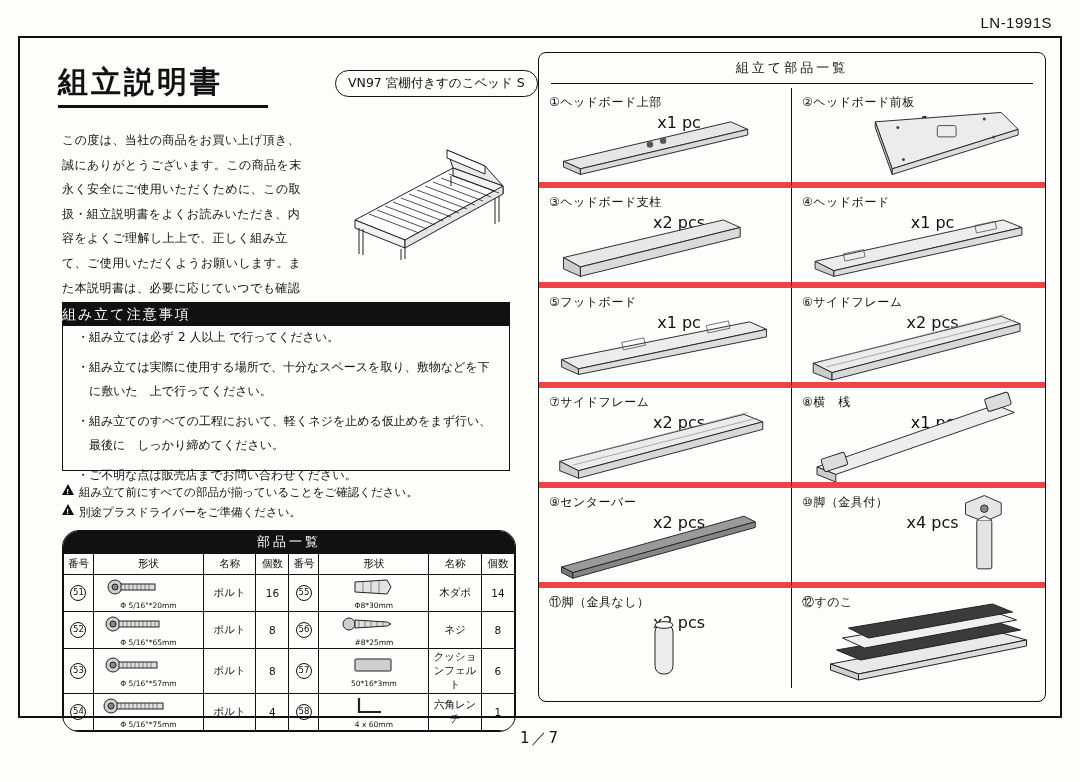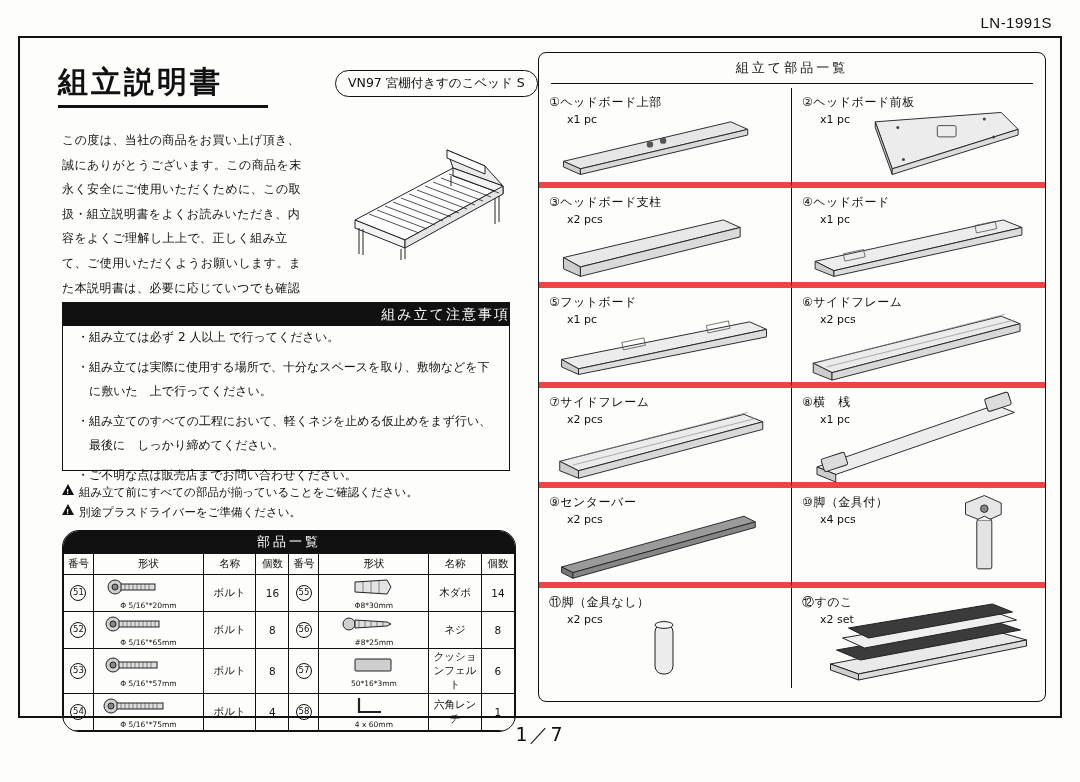--- a/index.html
+++ b/index.html
@@ -1,31 +1,31 @@
 <!DOCTYPE html>
 <html><head>
 <meta charset="utf-8">
 <style>
   html,body{margin:0;padding:0;background:#fff;}
   body{width:1080px;height:782px;font-family:"DejaVu Sans","Liberation Sans",sans-serif;color:#111;}
   .page{position:relative;width:1080px;height:782px;background:#fdfdfb;}
   .doc-code{position:absolute;top:14px;right:28px;font-size:15px;letter-spacing:.5px;font-family:"Liberation Sans",sans-serif;}
   .frame{position:absolute;left:18px;top:36px;width:1040px;height:678px;border:2px solid #111;}
-  .footer{position:absolute;left:0;right:0;bottom:34px;text-align:center;font-size:19px;letter-spacing:2px;}
+  .footer{position:absolute;left:0;right:0;bottom:34px;text-align:center;font-size:15px;letter-spacing:2px;}
 
   
   .left{position:absolute;left:20px;top:12px;width:480px;height:650px;}
   .title{font-size:30px;font-weight:bold;letter-spacing:3px;margin:12px 0 0 18px;font-family:"DejaVu Sans",sans-serif;}
   .title-underline{width:210px;height:3px;background:#111;margin:2px 0 0 18px;}
   .model-pill{position:absolute;left:295px;top:20px;border:1px solid #111;border-radius:14px;padding:4px 12px;font-size:12.5px;white-space:nowrap;}
   .intro{position:absolute;left:22px;top:78px;width:250px;font-size:12px;line-height:2.05;letter-spacing:.4px;}
 
   .bed-art{position:absolute;left:295px;top:78px;width:185px;height:135px;}
 
-  .notice-head{position:absolute;left:22px;top:252px;width:448px;height:24px;background:#111;color:#fff;font-size:14px;text-align:right;line-height:24px;letter-spacing:2px;}
+  .notice-head{position:absolute;left:22px;top:252px;width:448px;height:24px;background:#111;color:#fff;font-size:14px;text-align:left;line-height:24px;letter-spacing:2px;}
   .notice-box{position:absolute;left:22px;top:276px;width:446px;height:144px;border:1px solid #111;border-top:none;}
   .notice-box ul{list-style:none;margin:0;padding:0 14px;font-size:12px;line-height:1.95;}
   .notice-box li{margin-bottom:7px;text-indent:-12px;padding-left:12px;}
 
   .warn{position:absolute;left:22px;top:432px;font-size:11.5px;line-height:1.75;}
   .warn div{display:flex;align-items:flex-start;gap:5px;}
   .tri{display:inline-block;width:0;height:0;border-left:6px solid transparent;border-right:6px solid transparent;border-bottom:11px solid #111;position:relative;top:2px;}
   .tri::after{content:"!";position:absolute;left:-2px;top:2px;color:#fff;font-size:7px;font-weight:bold;}
 
   
@@ -42,21 +42,21 @@
   .circnum{display:inline-block;border:1px solid #111;border-radius:50%;width:14px;height:14px;line-height:13px;font-size:8.5px;}
 
   
   .right{position:absolute;left:518px;top:14px;width:506px;height:648px;border:1.5px solid #111;border-radius:8px;}
   .right-title{margin:6px 12px 0 12px;border-bottom:1px solid #111;text-align:center;font-size:13px;letter-spacing:3px;padding-bottom:6px;}
   .grid{position:relative;margin-top:4px;}
   .cellbox{position:relative;float:left;width:50%;height:100px;box-sizing:border-box;border-bottom:6px solid #ef4444;}
   .cellbox.left-c{border-right:1px solid #111;}
   .cellbox.norule{border-bottom:none;}
   .cl{font-size:12px;margin:6px 0 0 10px;letter-spacing:.5px;}
-  .qty{font-size:11px;margin:2px 0 0 28px;}
+  .qty{font-size:16px;margin:2px 0 0 28px;text-align:center;}
   .art{position:absolute;left:0;top:0;width:100%;height:100%;pointer-events:none;}
 </style>
 </head>
 <body>
 
 <div class="page">
 
   <div class="doc-code">LN-1991S</div>
 
   <div class="frame">

